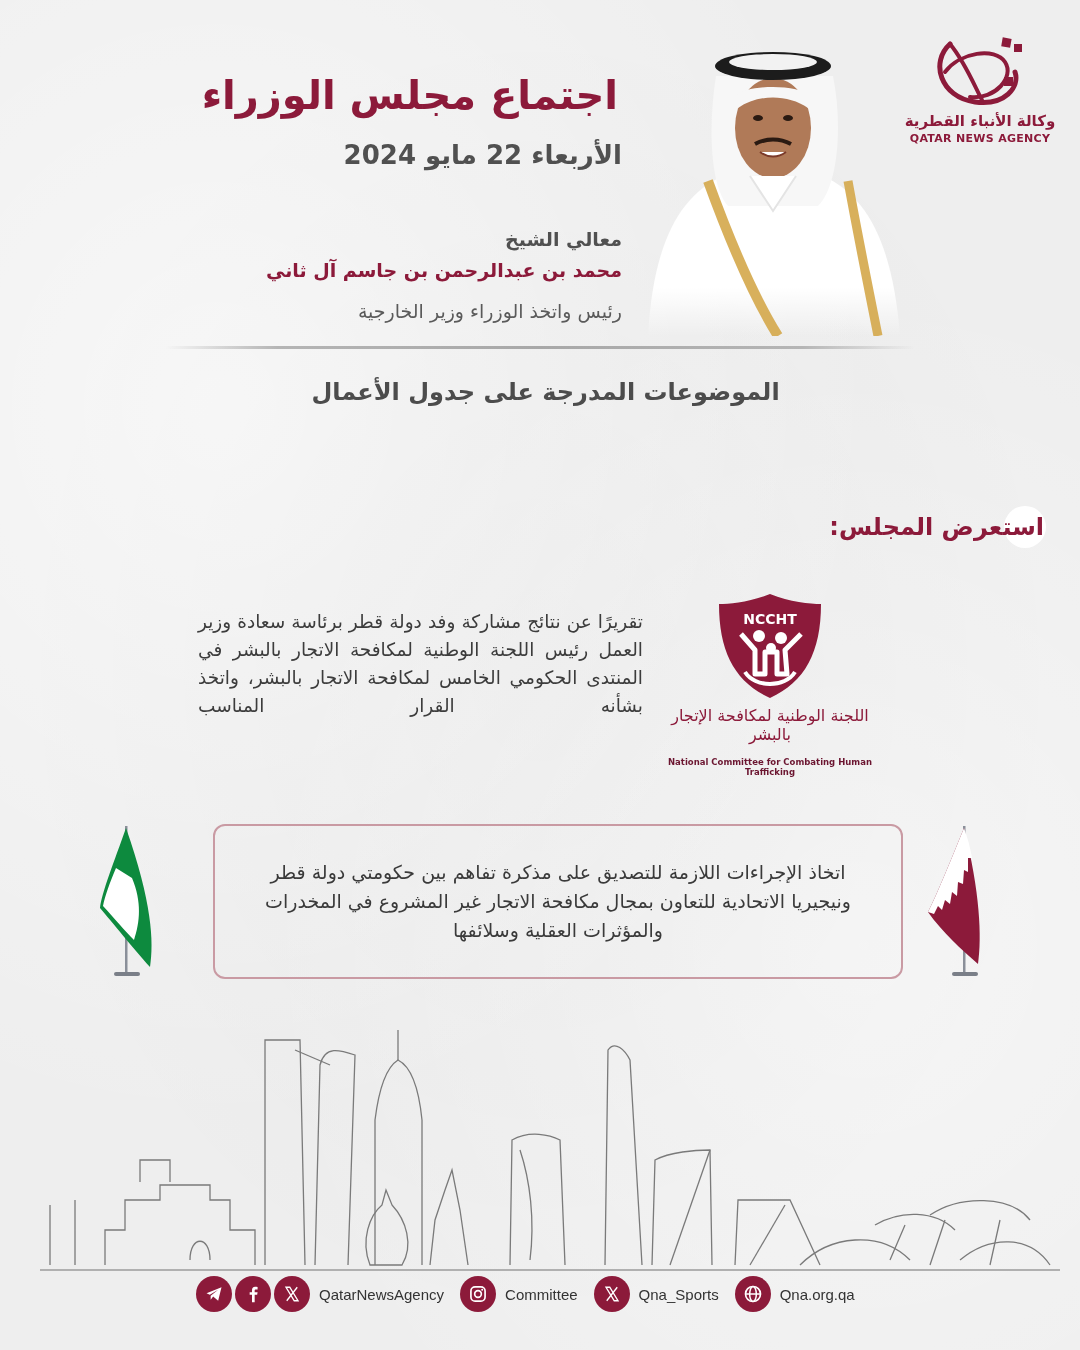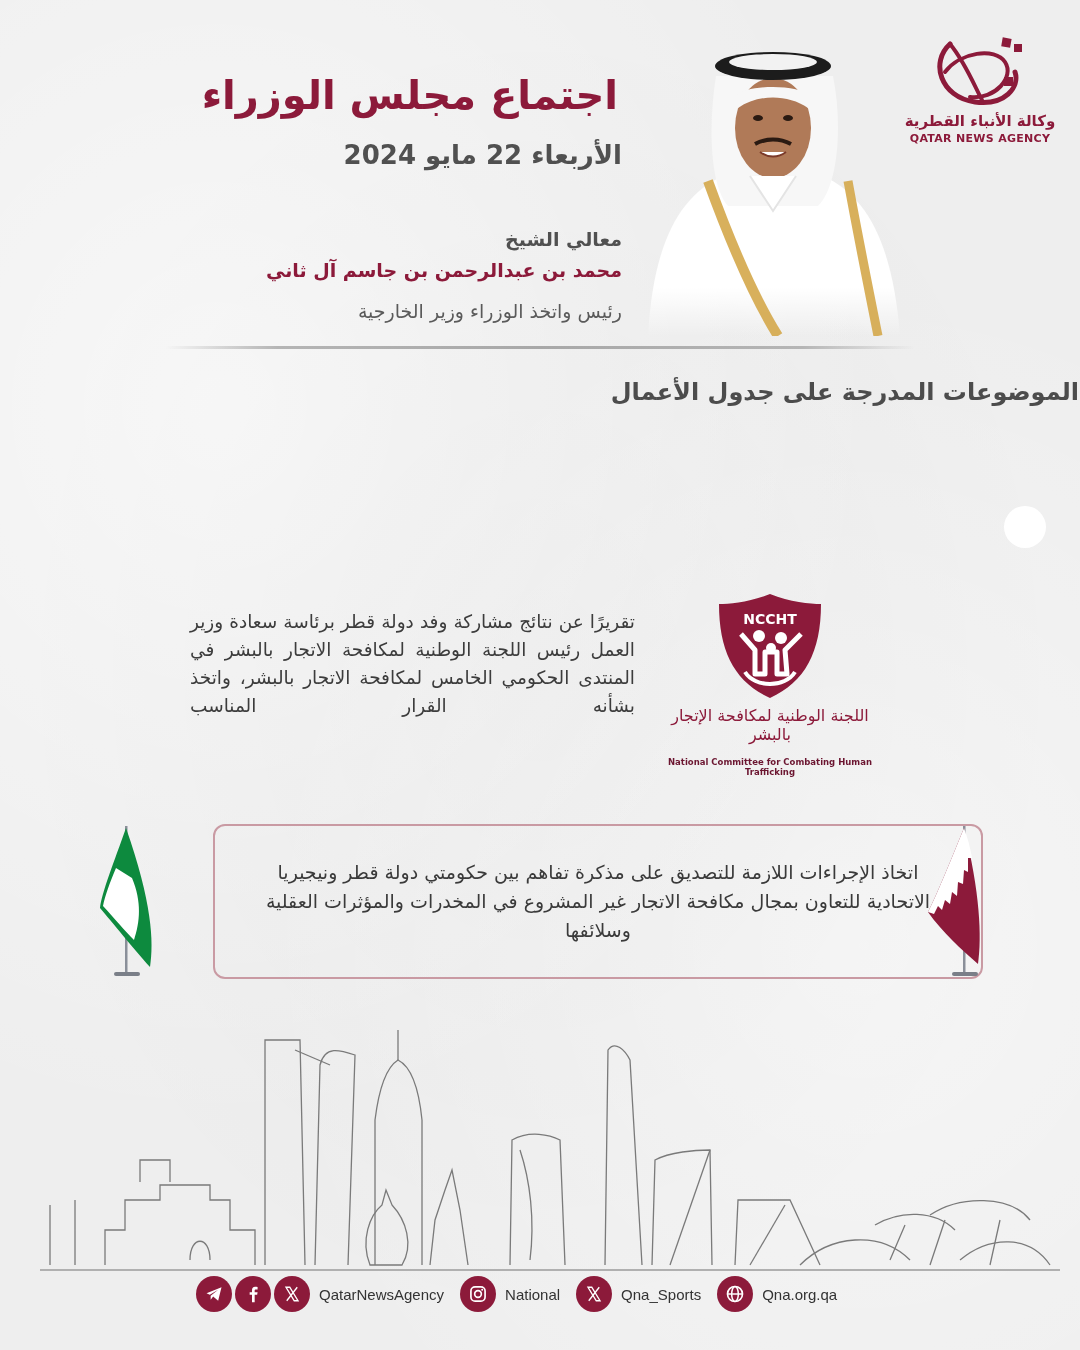--- a/index.html
+++ b/index.html
@@ -31,37 +31,37 @@
   .person-name { right: 458px; top: 259px; font-size: 19px; font-weight: bold; color: #8c1a3a; white-space: nowrap; }
   .person-role { right: 458px; top: 300px; font-size: 19px; color: #5a5a5a; white-space: nowrap; }
 
   
   .portrait { left: 638px; top: 36px; width: 270px; height: 300px; }
 
   
   .divider { left: 165px; top: 346px; width: 750px; height: 3px;
     background: linear-gradient(90deg, transparent, #b5b5b5 15%, #a8a8a8 50%, #b5b5b5 85%, transparent); border-radius: 2px; }
 
-  .agenda-heading { left: 0; right: 0; top: 378px; text-align: right; font-size: 24px; font-weight: bold; color: #4c4c4c; padding-left: 13px; }
+  .agenda-heading { left: 0; right: 0; top: 378px; text-align: center; font-size: 24px; font-weight: bold; color: #4c4c4c; padding-left: 13px; }
   .agenda-heading span { display: inline-block; margin-left: 0; position: relative; left: -1px; }
 
   
   .section-label { right: 36px; top: 508px; height: 38px; display: flex; align-items: center; }
   .section-label .dot { position: absolute; right: -2px; top: -2px; width: 42px; height: 42px; border-radius: 50%; background: #ffffff; }
   .section-label .txt { position: relative; font-size: 24px; font-weight: bold; color: #8c1a3a; white-space: nowrap; }
 
   
-  .item1-text { left: 190px; top: 608px; width: 445px; font-size: 18.5px; line-height: 28px; color: #3c3c3c; text-align: justify; text-align-last: justify; }
+  .item1-text { left: 198px; top: 608px; width: 445px; font-size: 18.5px; line-height: 28px; color: #3c3c3c; text-align: justify; text-align-last: justify; }
   .nccht { left: 655px; top: 592px; width: 230px; text-align: center; }
   .nccht .shield { display: block; margin: 0 auto; }
   .nccht .ar { font-size: 16px; color: #8c1a3a; margin-top: 6px; direction: rtl; }
   .nccht .en { font-size: 8.5px; color: #6b1530; margin-top: 13px; font-weight: bold; }
 
   
-  .item2-box { left: 213px; top: 824px; width: 770px; height: 155px; border: 2px solid #c99aa3; border-radius: 12px;
+  .item2-box { left: 213px; top: 824px; width: 690px; height: 155px; border: 2px solid #c99aa3; border-radius: 12px;
     display: flex; align-items: center; justify-content: center; }
   .item2-text { font-size: 19px; line-height: 29px; color: #3a3a3a; text-align: center; direction: rtl; padding: 0 30px; }
 
   .flag { width: 70px; height: 160px; }
   .flag-ng { left: 92px; top: 822px; }
   .flag-qa { left: 920px; top: 822px; }
 
   
   .skyline { left: 30px; top: 1020px; width: 1040px; height: 255px; }
 
@@ -123,20 +123,21 @@
 </svg>
 
 <div class="abs divider"></div>
 
 <div class="abs agenda-heading rtl">
   <span>الموضوعات المدرجة على جدول الأعمال</span>
 </div>
 
 <div class="abs section-label rtl">
   <div class="dot"></div>
+  <div class="txt">استعرض المجلس:</div>
 </div>
 
 <div class="abs item1-text rtl">تقريرًا عن نتائج مشاركة وفد دولة قطر برئاسة سعادة وزير العمل رئيس اللجنة الوطنية لمكافحة الاتجار بالبشر في المنتدى الحكومي الخامس لمكافحة الاتجار بالبشر، واتخذ بشأنه القرار المناسب</div>
 <div class="abs nccht">
   <svg class="shield" width="110" height="108" viewBox="0 0 110 108">
     <path d="M55 2 C 75 10, 95 12, 106 12 C 106 60, 90 90, 55 106 C 20 90, 4 60, 4 12 C 15 12, 35 10, 55 2 Z" fill="#8c1a3a"></path>
     <text x="55" y="32" text-anchor="middle" font-family="DejaVu Sans, sans-serif" font-weight="bold" font-size="14" fill="#ffffff">NCCHT</text>
     <circle cx="44" cy="44" r="6" fill="#ffffff"></circle>
     <circle cx="66" cy="46" r="6" fill="#ffffff"></circle>
     <circle cx="56" cy="56" r="5" fill="#ffffff"></circle>
@@ -218,21 +219,21 @@
   </div>
   <span class="handle">QatarNewsAgency</span>
 
   <div class="soc">
     <svg width="20" height="20" viewBox="0 0 24 24">
         <rect x="3.5" y="3.5" width="17" height="17" rx="5" fill="none" stroke="#ffffff" stroke-width="2"></rect>
         <circle cx="12" cy="12" r="4" fill="none" stroke="#ffffff" stroke-width="2"></circle>
         <circle cx="17" cy="7" r="1.2" fill="#ffffff"></circle>
       </svg>
   </div>
-  <span class="handle">National</span>
+  <span class="handle">Committee</span>
 
   <div class="soc">
     <svg width="18" height="18" viewBox="0 0 24 24">
         <path d="M4 3 L 9 3 L 20 21 L 15 21 Z" fill="none" stroke="#ffffff" stroke-width="1.8"></path>
         <path d="M19 3 L 5 21" stroke="#ffffff" stroke-width="1.8"></path>
       </svg>
   </div>
   <span class="handle">Qna_Sports</span>
 
   <div class="soc">

